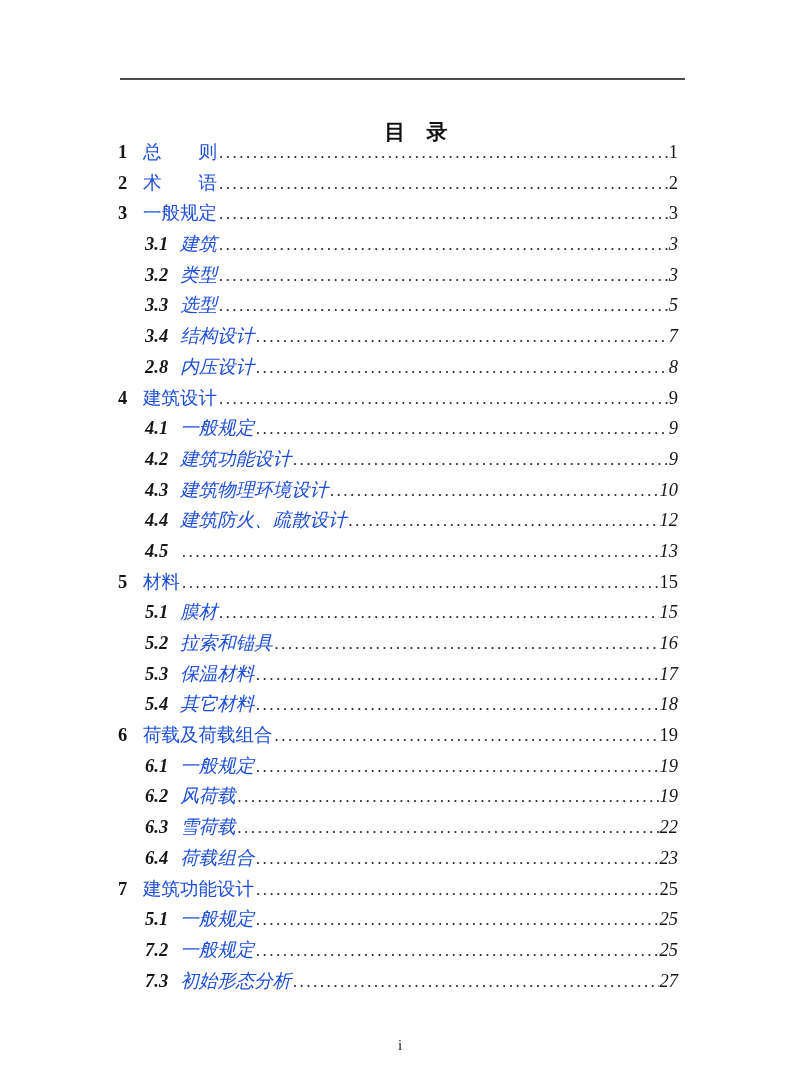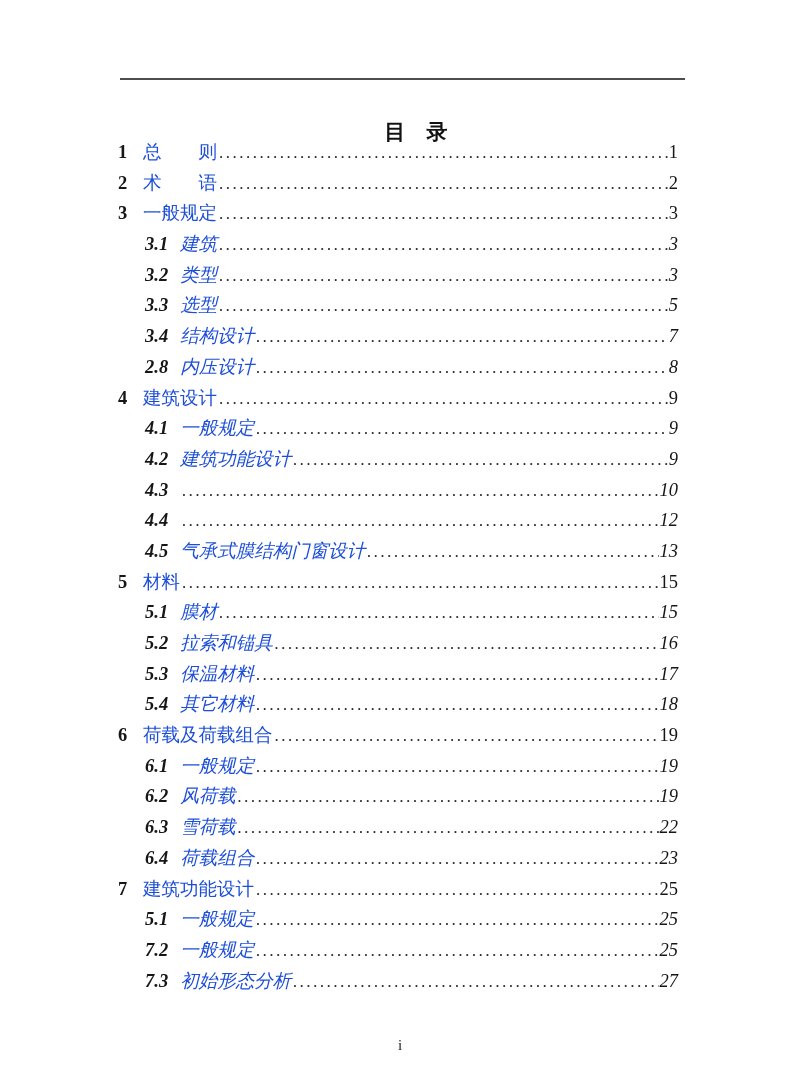--- a/index.html
+++ b/index.html
@@ -151,31 +151,32 @@
         <span class="pagenum">9</span>
       </div>
       <div class="toc-row level-2">
         <span class="num">4.2</span>
         <span class="title">建筑功能设计</span>
         <span class="leader">........................................................................................................................................................................................................</span>
         <span class="pagenum">9</span>
       </div>
       <div class="toc-row level-2">
         <span class="num">4.3</span>
+        <span class="title">建筑物理环境设计</span>
         <span class="leader">........................................................................................................................................................................................................</span>
         <span class="pagenum">10</span>
       </div>
       <div class="toc-row level-2">
         <span class="num">4.4</span>
+        <span class="title">建筑防火、疏散设计</span>
         <span class="leader">........................................................................................................................................................................................................</span>
         <span class="pagenum">12</span>
       </div>
       <div class="toc-row level-2">
         <span class="num">4.5</span>
-        <span class="title">气承式膜结构门窗设计</span>
         <span class="leader">........................................................................................................................................................................................................</span>
         <span class="pagenum">13</span>
       </div>
       <div class="toc-row level-1">
         <span class="num">5</span>
         <span class="title">材料</span>
         <span class="leader">........................................................................................................................................................................................................</span>
         <span class="pagenum">15</span>
       </div>
       <div class="toc-row level-2">

